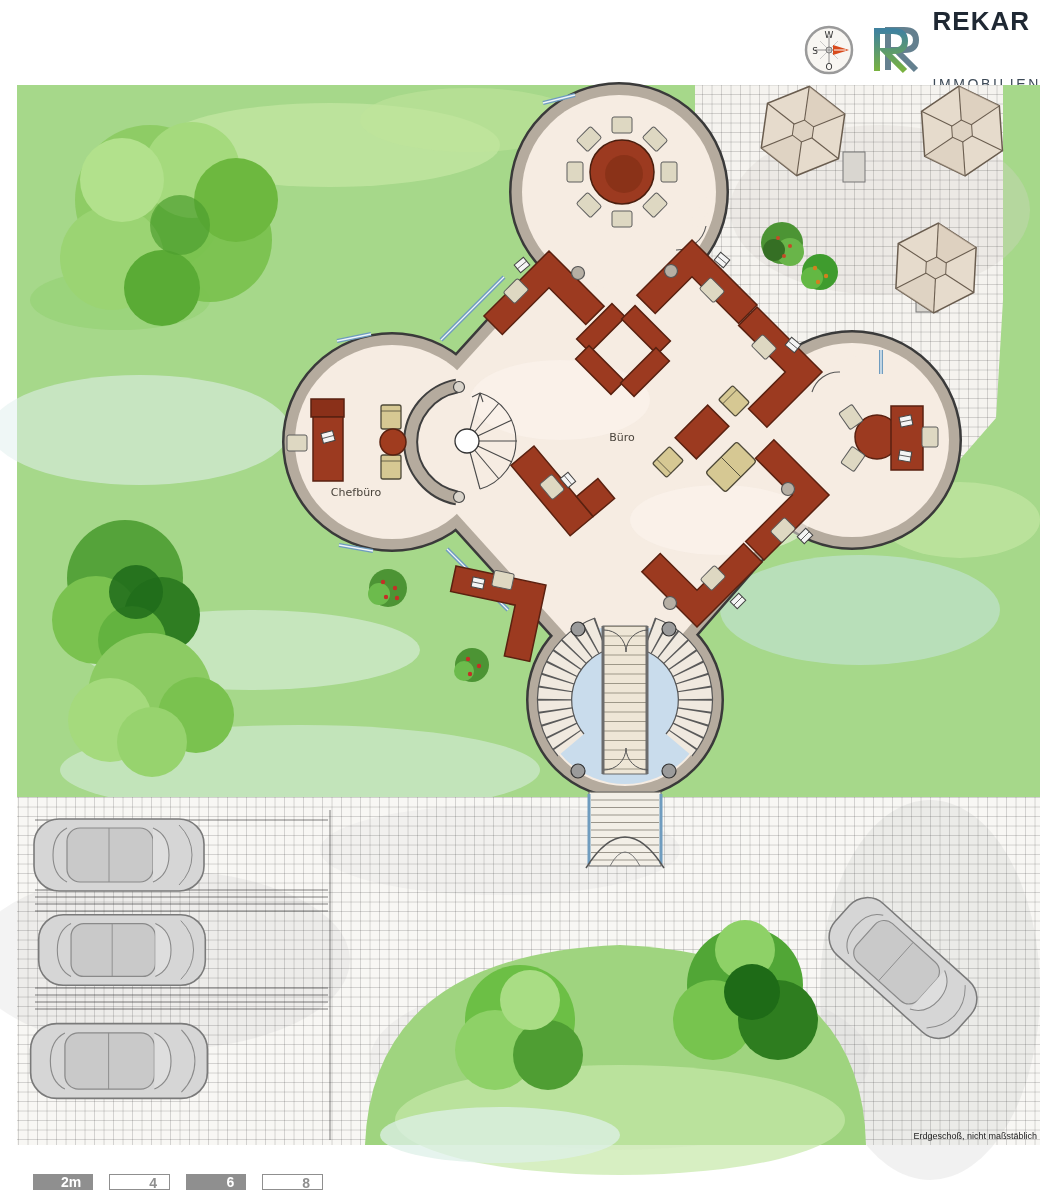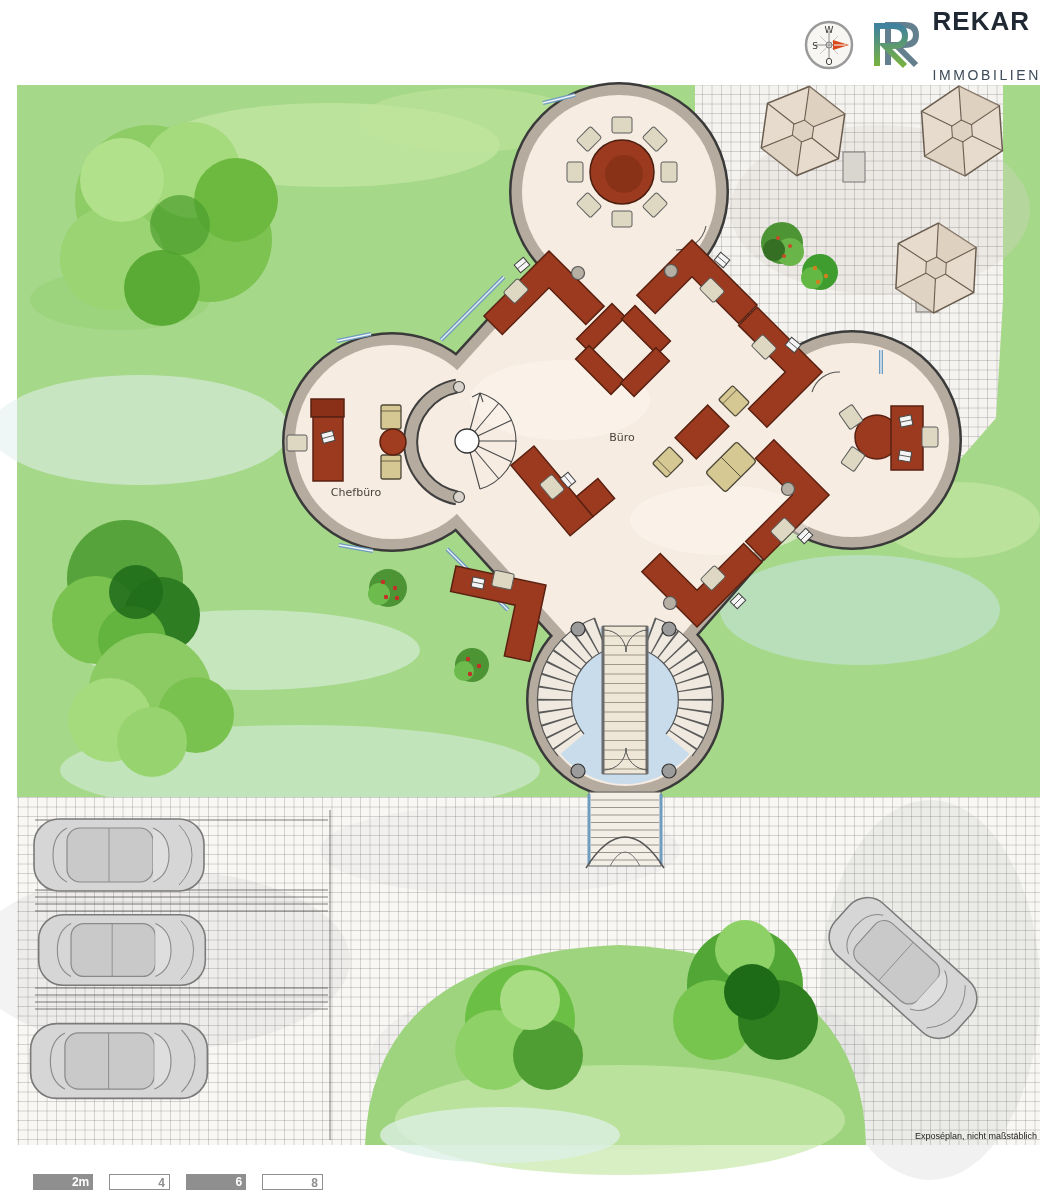--- a/index.html
+++ b/index.html
@@ -3,26 +3,26 @@
 <meta charset="utf-8">
 <style>
   html,body{margin:0;padding:0;background:#ffffff;}
   .page{position:relative;width:1057px;height:1200px;background:#ffffff;overflow:hidden;
         font-family:"Liberation Sans",sans-serif;}
   .page-title{position:absolute;left:17px;top:28px;margin:0;font-size:21px;font-weight:bold;
         color:#2b2b2b;letter-spacing:.3px;}
   .brand{position:absolute;right:16px;top:8px;display:flex;align-items:center;gap:12px;}
   .brand-text{display:flex;flex-direction:column;line-height:1.05;gap:31px;}
   .brand-name{font-size:26px;font-weight:bold;color:#1f2833;letter-spacing:1px;}
-  .brand-sub{font-size:14px;color:#3d4a57;letter-spacing:2.6px;margin-top:2px;}
+  .brand-sub{font-size:14px;color:#3d4a57;letter-spacing:2.6px;margin-top:11px;}
   .plan-wrap{position:absolute;left:0;top:0;width:1057px;height:1200px;}
   .footnote{position:absolute;right:20px;top:1131px;font-size:9px;color:#222;}
   .scalebar{position:absolute;left:17px;top:1174px;display:flex;height:16px;width:306px;}
-  .scalebar .seg{width:76.5px;box-sizing:border-box;font-size:12px;font-weight:bold;
-        text-align:right;line-height:16px;padding-right:4px;margin-left:16px;}
+  .scalebar .seg{width:76.5px;box-sizing:border-box;font-size:14px;font-weight:bold;
+        text-align:right;line-height:16px;padding-right:12px;margin-left:16px;}
   .seg.gray{background:#8f8f8f;color:#ffffff;}
   .seg.white{background:#ffffff;color:#8f8f8f;border:1px solid #8f8f8f;}
   svg text{font-family:"DejaVu Sans",sans-serif;}
   .room-label{font-size:11px;fill:#4a443c;}
 </style>
 </head>
 <body>
 
 <div class="page">
 
@@ -472,21 +472,21 @@
     <text x="356" y="496" class="room-label" text-anchor="middle">Chefbüro</text>
     <text x="622" y="441" class="room-label" text-anchor="middle">Büro</text>
 
     <use href="#car" transform="translate(119,855)"></use>
     <use href="#car" transform="translate(122,950) scale(0.98)"></use>
     <use href="#car" transform="translate(119,1061) scale(1.04)"></use>
     <use href="#car" transform="translate(903,968) rotate(42) scale(0.96)"></use>
   </svg>
   </div>
 
-  <div class="footnote">Exposéplan, nicht maßstäblich</div>
+  <div class="footnote">Erdgeschoß, nicht maßstäblich</div>
 
   <div class="scalebar">
     <span class="seg gray">2m</span>
     <span class="seg white">4</span>
     <span class="seg gray">6</span>
     <span class="seg white">8</span>
   </div>
 
 </div>
 

